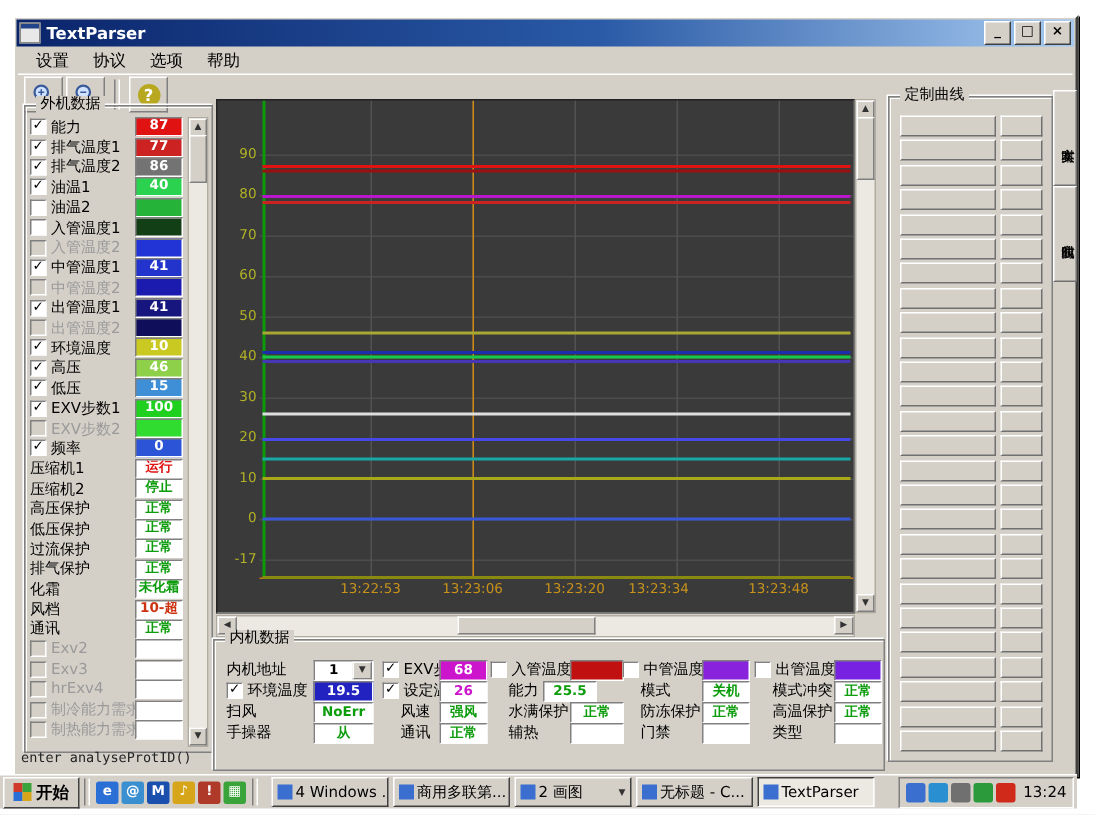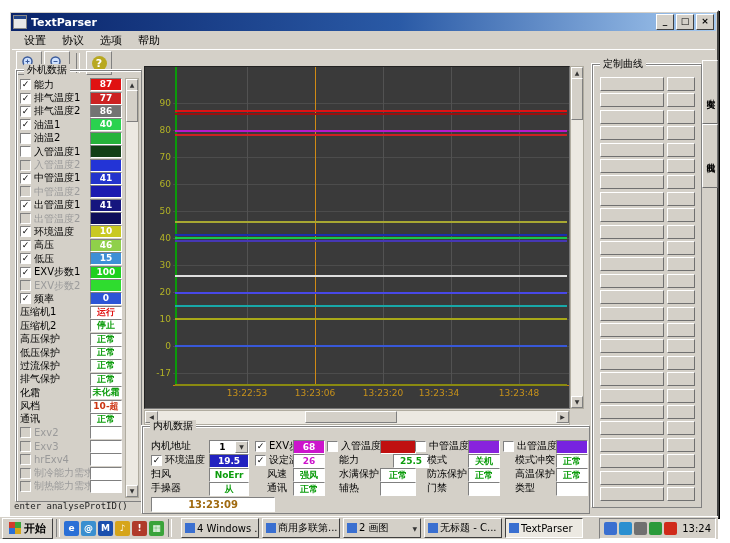--- a/index.html
+++ b/index.html
@@ -465,21 +465,21 @@
           </div>
           <div class="bval" style="left: 150px; top: 55px; width: 30px; color: rgb(12, 156, 12);">正常</div>
           <div class="bcell" style="left: 184px; top: 13px;">
             <span class="cb"></span>
             <span>入管温度</span>
           </div>
           <div class="bval" style="left: 237px; top: 13px; width: 34px; background: rgb(192, 16, 16); color: rgb(255, 255, 255);"></div>
           <div class="bcell" style="left: 184px; top: 27px; padding-left: 12px;">
             <span>能力</span>
           </div>
-          <div class="bval" style="left: 250px; top: 27px; width: 34px; color: rgb(12, 156, 12);">25.5</div>
+          <div class="bval" style="left: 219px; top: 27px; width: 34px; color: rgb(12, 156, 12);">25.5</div>
           <div class="bcell" style="left: 184px; top: 41px; padding-left: 12px;">
             <span>水满保护</span>
           </div>
           <div class="bval" style="left: 237px; top: 41px; width: 34px; color: rgb(12, 156, 12);">正常</div>
           <div class="bcell" style="left: 184px; top: 55px; padding-left: 12px;">
             <span>辅热</span>
           </div>
           <div class="bval" style="left: 237px; top: 55px; width: 34px; color: rgb(153, 153, 153);"></div>
           <div class="bcell" style="left: 272px; top: 13px;">
             <span class="cb"></span>
@@ -509,21 +509,20 @@
           <div class="bval" style="left: 413px; top: 27px; width: 30px; color: rgb(12, 156, 12);">正常</div>
           <div class="bcell" style="left: 360px; top: 41px; padding-left: 12px;">
             <span>高温保护</span>
           </div>
           <div class="bval" style="left: 413px; top: 41px; width: 30px; color: rgb(12, 156, 12);">正常</div>
           <div class="bcell" style="left: 360px; top: 55px; padding-left: 12px;">
             <span>类型</span>
           </div>
           <div class="bval" style="left: 413px; top: 55px; width: 30px; color: rgb(153, 153, 153);"></div>
         </div>
-      <div class="timefield">13:23:09</div>
     </div>
 
     <div class="abs statusbar">enter analyseProtID()</div>
   </div>
 
   <div class="abs taskbar">
     <div class="startbtn">
       <span class="flag">
         <i style="background:#d03a2a;"></i>
           <i style="background:#3aa33a;"></i>

